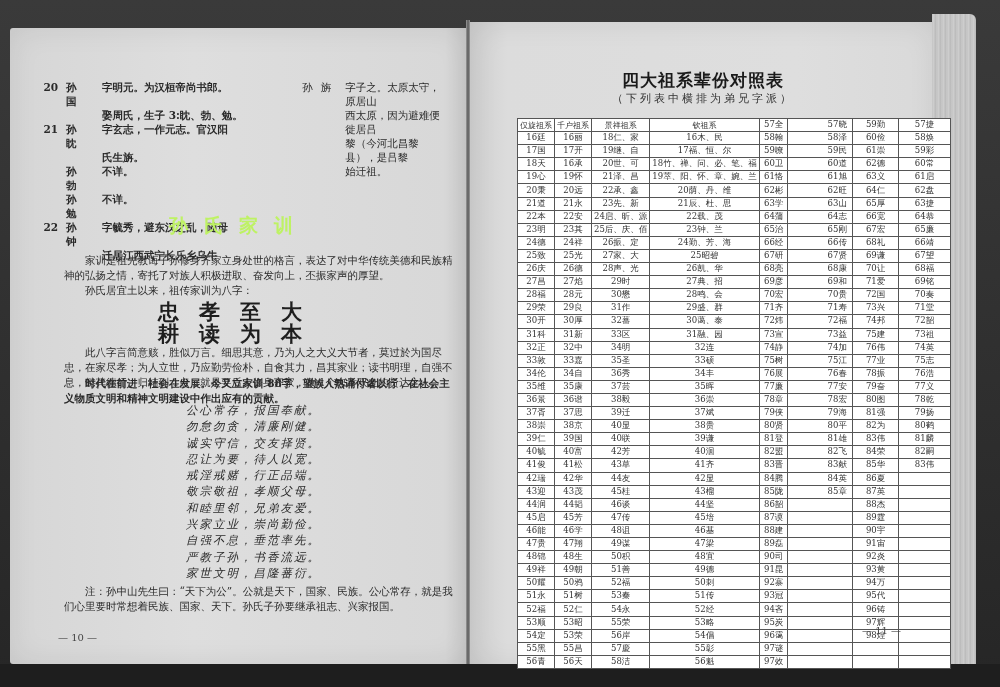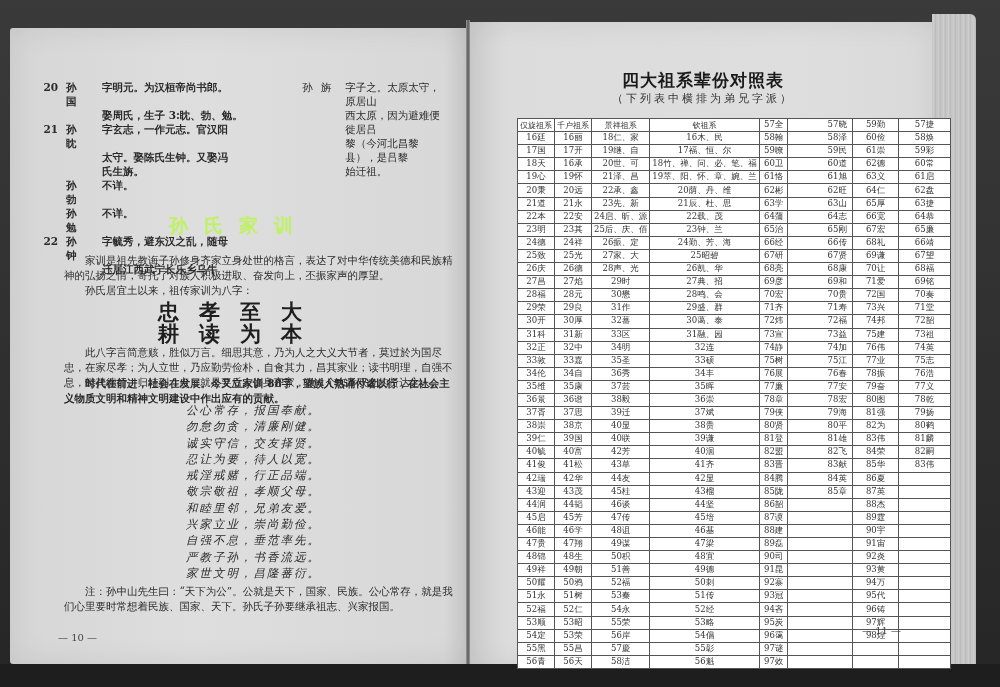--- a/index.html
+++ b/index.html
@@ -83,25 +83,20 @@
       <span class="desc">娶周氏，生子 3:眈、勃、勉。</span>
     </div>
     <div class="row">
       <span class="num">21</span>
       <span class="name">孙眈</span>
       <span class="desc">字玄志，一作元志。官汉阳</span>
     </div>
     <div class="row">
       <span class="num"></span>
       <span class="name"></span>
-      <span class="desc">太守。娶陈氏生钟。又娶冯</span>
-    </div>
-    <div class="row">
-      <span class="num"></span>
-      <span class="name"></span>
       <span class="desc">氏生旃。</span>
     </div>
     <div class="row">
       <span class="num"></span>
       <span class="name">孙勃</span>
       <span class="desc">不详。</span>
     </div>
     <div class="row">
       <span class="num"></span>
       <span class="name">孙勉</span>

